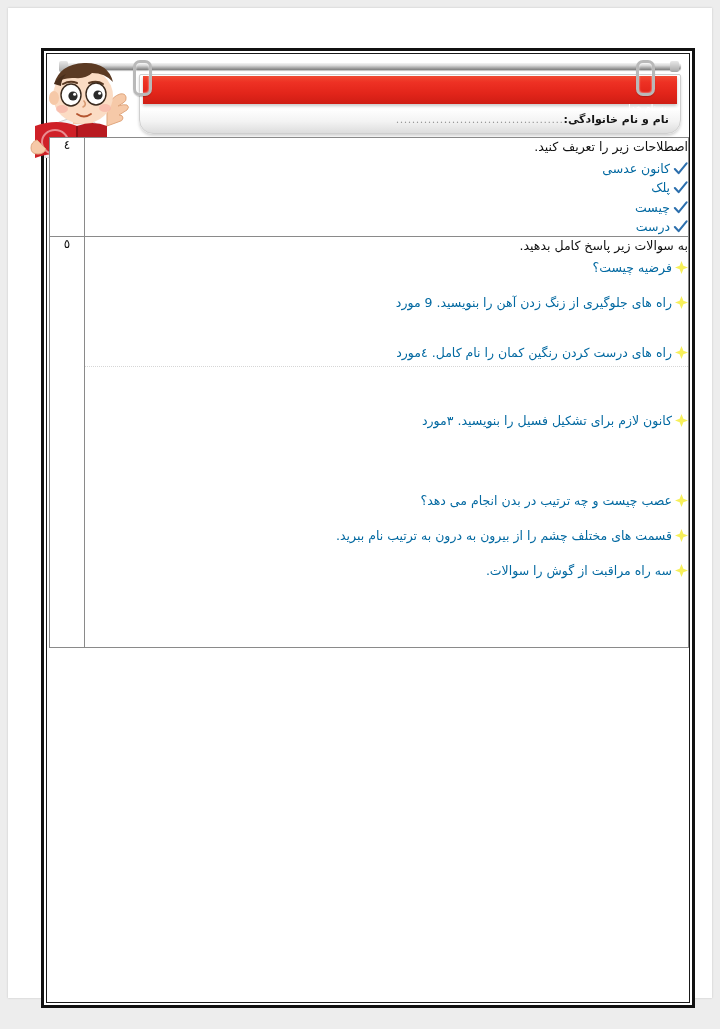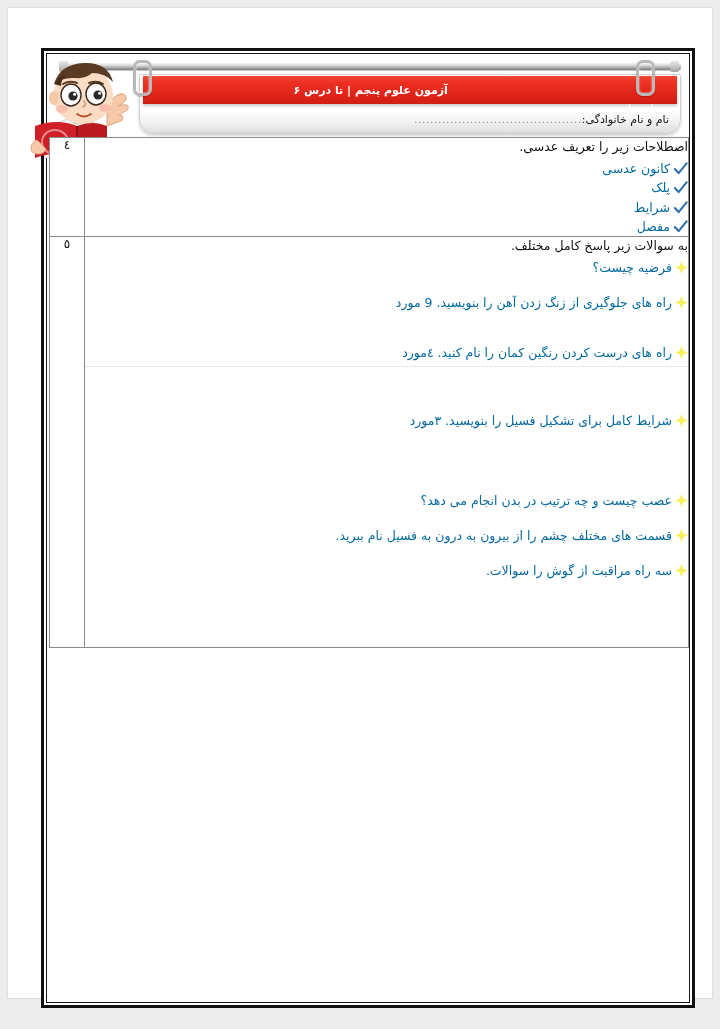--- a/index.html
+++ b/index.html
@@ -145,21 +145,21 @@
     width: 528px;
     height: 22px;
     display: flex;
     align-items: center;
     flex-direction: row;
     box-sizing: border-box;
     padding-left: 6px;
   }
   .name-label {
     font-size: 11px;
-    font-weight: normal;
+    font-weight: bold;
     color: #161616;
     white-space: nowrap;
     padding-right: 4px;
   }
   .name-dots {
     flex: 1;
     font-size: 11px;
     color: #9a9a9a;
     overflow: hidden;
     white-space: nowrap;
@@ -281,21 +281,20 @@
       <div class="header-zone">
 
         <div class="rod"></div>
         <div class="rod-cap left"></div>
         <div class="rod-cap right"></div>
 
         <div class="sign-body"></div>
 
         <div class="banner">
           <span class="banner-right">به نام خدا</span>
-          <span class="banner-center">آزمون علوم پنجم | تا درس ۶</span>
         </div>
 
         <div class="ring left"></div>
         <div class="ring right"></div>
 
         <div class="name-row">
           <span class="name-label">نام و نام خانوادگی:</span>
           <span class="name-dots">..........................................</span>
         </div>
 
@@ -337,59 +336,59 @@
 
           <path d="M16 86 q-6 2 -6 8 q0 6 7 6 q6 0 8 -5 z" fill="#f6c9a8" stroke="#e0a77f" stroke-width="1"></path>
         </svg>
       </div>
 
       <table class="qtable">
         <tbody>
 
           <tr>
             <td class="qbody-cell">
-              <div class="q-title">اصطلاحات زیر را تعریف عدسی.</div>
+              <div class="q-title">اصطلاحات زیر را تعریف کنید.</div>
               <div class="q4-list">
 
                 <div class="bullet-line">
                   <svg class="bul-check" viewBox="0 0 16 16">
                     <path d="M2 8.5 L6 13 L14.5 2.5" stroke="#2c6fad" stroke-width="2.2" fill="none" stroke-linecap="round" stroke-linejoin="round"></path>
                   </svg>
                   <span class="btext">کانون عدسی</span>
                 </div>
 
                 <div class="bullet-line">
                   <svg class="bul-check" viewBox="0 0 16 16">
                     <path d="M2 8.5 L6 13 L14.5 2.5" stroke="#2c6fad" stroke-width="2.2" fill="none" stroke-linecap="round" stroke-linejoin="round"></path>
                   </svg>
                   <span class="btext">پلک</span>
                 </div>
 
                 <div class="bullet-line">
                   <svg class="bul-check" viewBox="0 0 16 16">
                     <path d="M2 8.5 L6 13 L14.5 2.5" stroke="#2c6fad" stroke-width="2.2" fill="none" stroke-linecap="round" stroke-linejoin="round"></path>
                   </svg>
-                  <span class="btext">شرایط</span>
+                  <span class="btext">چیست</span>
                 </div>
 
                 <div class="bullet-line">
                   <svg class="bul-check" viewBox="0 0 16 16">
                     <path d="M2 8.5 L6 13 L14.5 2.5" stroke="#2c6fad" stroke-width="2.2" fill="none" stroke-linecap="round" stroke-linejoin="round"></path>
                   </svg>
-                  <span class="btext">مفصل</span>
+                  <span class="btext">درست</span>
                 </div>
 
               </div>
             </td>
             <td class="qnum-cell">٤</td>
           </tr>
 
           <tr>
             <td class="qbody-cell" style="height:410px;">
-              <div class="q-title">به سوالات زیر پاسخ کامل مختلف.</div>
+              <div class="q-title">به سوالات زیر پاسخ کامل بدهید.</div>
 
               <div class="bullet-line row-right">
                 <svg class="bul-diamond" viewBox="0 0 14 14">
                   <path d="M7 0 L9 5 L14 7 L9 9 L7 14 L5 9 L0 7 L5 5 Z" fill="#f7f05a"></path>
                 </svg>
                 <span class="btext">فرضیه چیست؟</span>
               </div>
 
               <div class="spacer-sm"></div>
 
@@ -399,50 +398,50 @@
                 </svg>
                 <span class="btext">راه های جلوگیری از زنگ زدن آهن را بنویسید. 9 مورد</span>
               </div>
 
               <div class="spacer-md"></div>
 
               <div class="bullet-line row-right">
                 <svg class="bul-diamond" viewBox="0 0 14 14">
                   <path d="M7 0 L9 5 L14 7 L9 9 L7 14 L5 9 L0 7 L5 5 Z" fill="#f7f05a"></path>
                 </svg>
-                <span class="btext">راه های درست کردن رنگین کمان را نام کنید. ٤مورد</span>
+                <span class="btext">راه های درست کردن رنگین کمان را نام کامل. ٤مورد</span>
               </div>
 
               <div class="soft-rule"></div>
               <div class="spacer-lg"></div>
 
               <div class="bullet-line row-right">
                 <svg class="bul-diamond" viewBox="0 0 14 14">
                   <path d="M7 0 L9 5 L14 7 L9 9 L7 14 L5 9 L0 7 L5 5 Z" fill="#f7f05a"></path>
                 </svg>
-                <span class="btext">شرایط کامل برای تشکیل فسیل را بنویسید. ۳مورد</span>
+                <span class="btext">کانون لازم برای تشکیل فسیل را بنویسید. ۳مورد</span>
               </div>
 
               <div class="spacer-lg"></div>
               <div class="spacer-sm"></div>
 
               <div class="bullet-line row-right">
                 <svg class="bul-diamond" viewBox="0 0 14 14">
                   <path d="M7 0 L9 5 L14 7 L9 9 L7 14 L5 9 L0 7 L5 5 Z" fill="#f7f05a"></path>
                 </svg>
                 <span class="btext">عصب چیست و چه ترتیب در بدن انجام می دهد؟</span>
               </div>
 
               <div class="spacer-sm"></div>
 
               <div class="bullet-line row-right">
                 <svg class="bul-diamond" viewBox="0 0 14 14">
                   <path d="M7 0 L9 5 L14 7 L9 9 L7 14 L5 9 L0 7 L5 5 Z" fill="#f7f05a"></path>
                 </svg>
-                <span class="btext">قسمت های مختلف چشم را از بیرون به درون به فسیل نام ببرید.</span>
+                <span class="btext">قسمت های مختلف چشم را از بیرون به درون به ترتیب نام ببرید.</span>
               </div>
 
               <div class="spacer-sm"></div>
 
               <div class="bullet-line row-right">
                 <svg class="bul-diamond" viewBox="0 0 14 14">
                   <path d="M7 0 L9 5 L14 7 L9 9 L7 14 L5 9 L0 7 L5 5 Z" fill="#f7f05a"></path>
                 </svg>
                 <span class="btext">سه راه مراقبت از گوش را سوالات.</span>
               </div>

